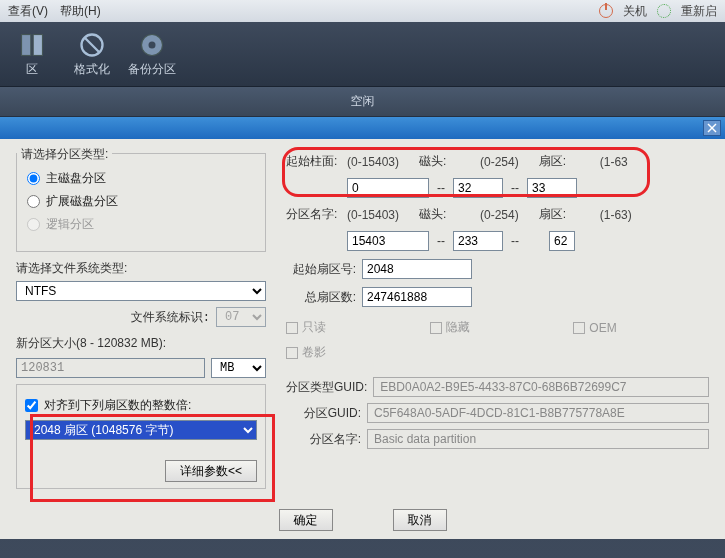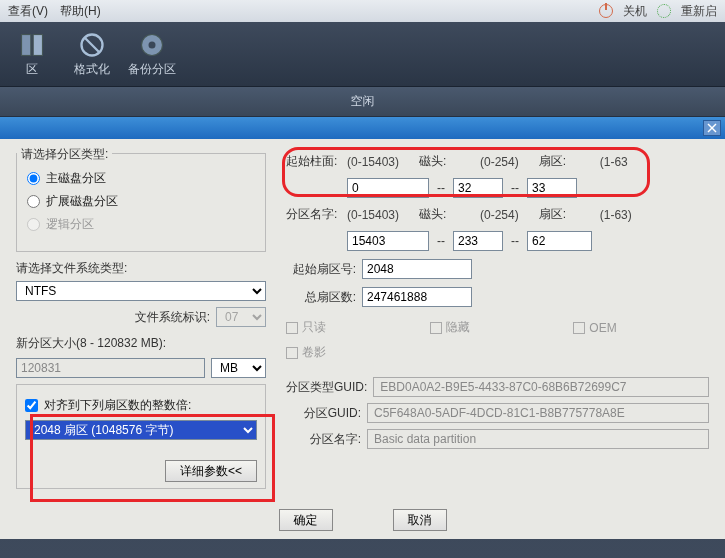--- a/index.html
+++ b/index.html
@@ -108,20 +108,21 @@
       margin: 6px 0;
       color: #222;
     }
     .radio-row.disabled { color: #999; }
     .radio-row input { margin: 0; }
     .field-row {
       display: flex;
       align-items: center;
       gap: 6px;
       margin: 6px 0;
+      font-family: Liberation Mono, monospace;
     }
     .field-row label { color: #333; }
     select, input.text {
       border: 1px solid #7a8a9a;
       background: #fff;
       height: 20px;
       padding: 0 4px;
       font-family: inherit;
       font-size: 12px;
     }
@@ -364,21 +365,21 @@
       <span class="range">(0-254)</span>
       <span class="lbl" style="margin-left:14px;">扇区:</span>
       <span class="range" style="">(1-63)</span>
     </div>
     <div class="right-row">
       <span class="lbl"></span>
       <input class="right-input" style="width: 82px;" value="15403">
       <span class="dash">--</span>
       <input class="right-input" style="width: 50px;" value="233">
       <span class="dash">--</span>
-      <input class="right-input" style="width: 65px;" value="62">
+      <input class="right-input" style="width: 26px; margin-left: 22px;" value="62">
     </div>
 
     <div class="right-row">
       <span class="lbl" style="min-width:70px;text-align:right;">起始扇区号:</span>
       <input class="right-input" style="width: 110px;" value="2048">
     </div>
     <div class="right-row">
       <span class="lbl" style="min-width:70px;text-align:right;">总扇区数:</span>
       <input class="right-input" style="width: 110px;" value="247461888">
     </div>

